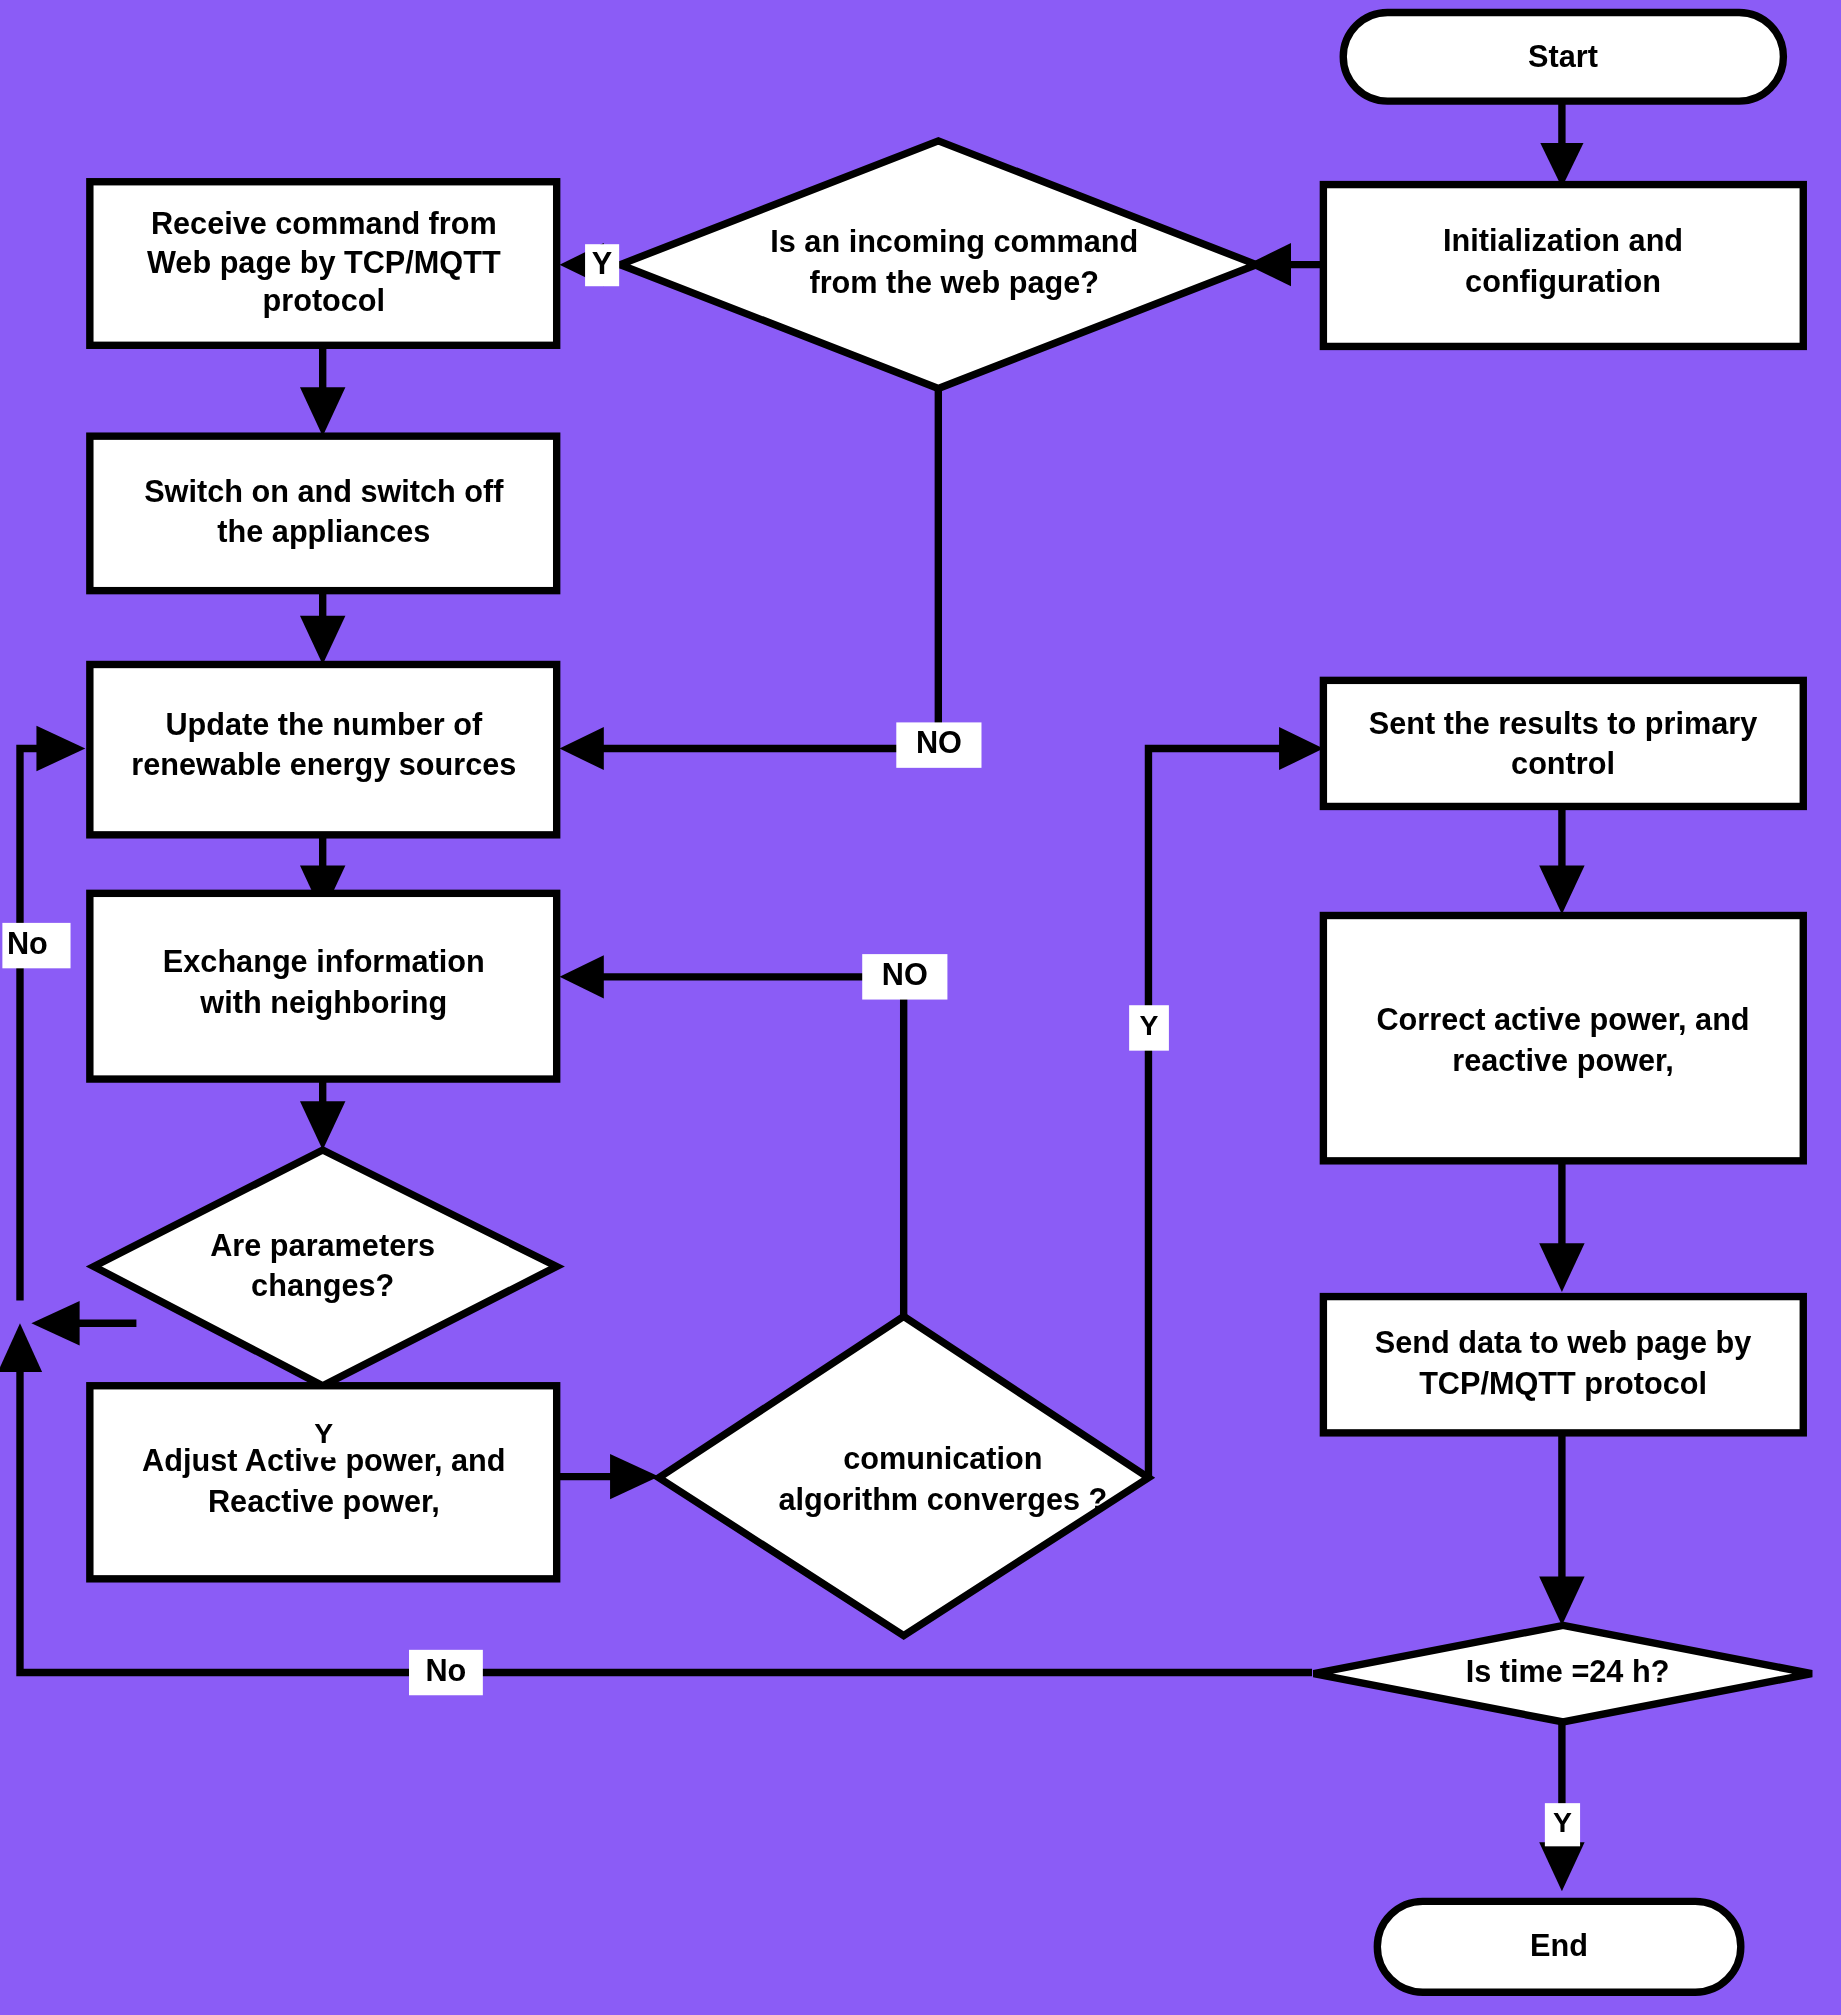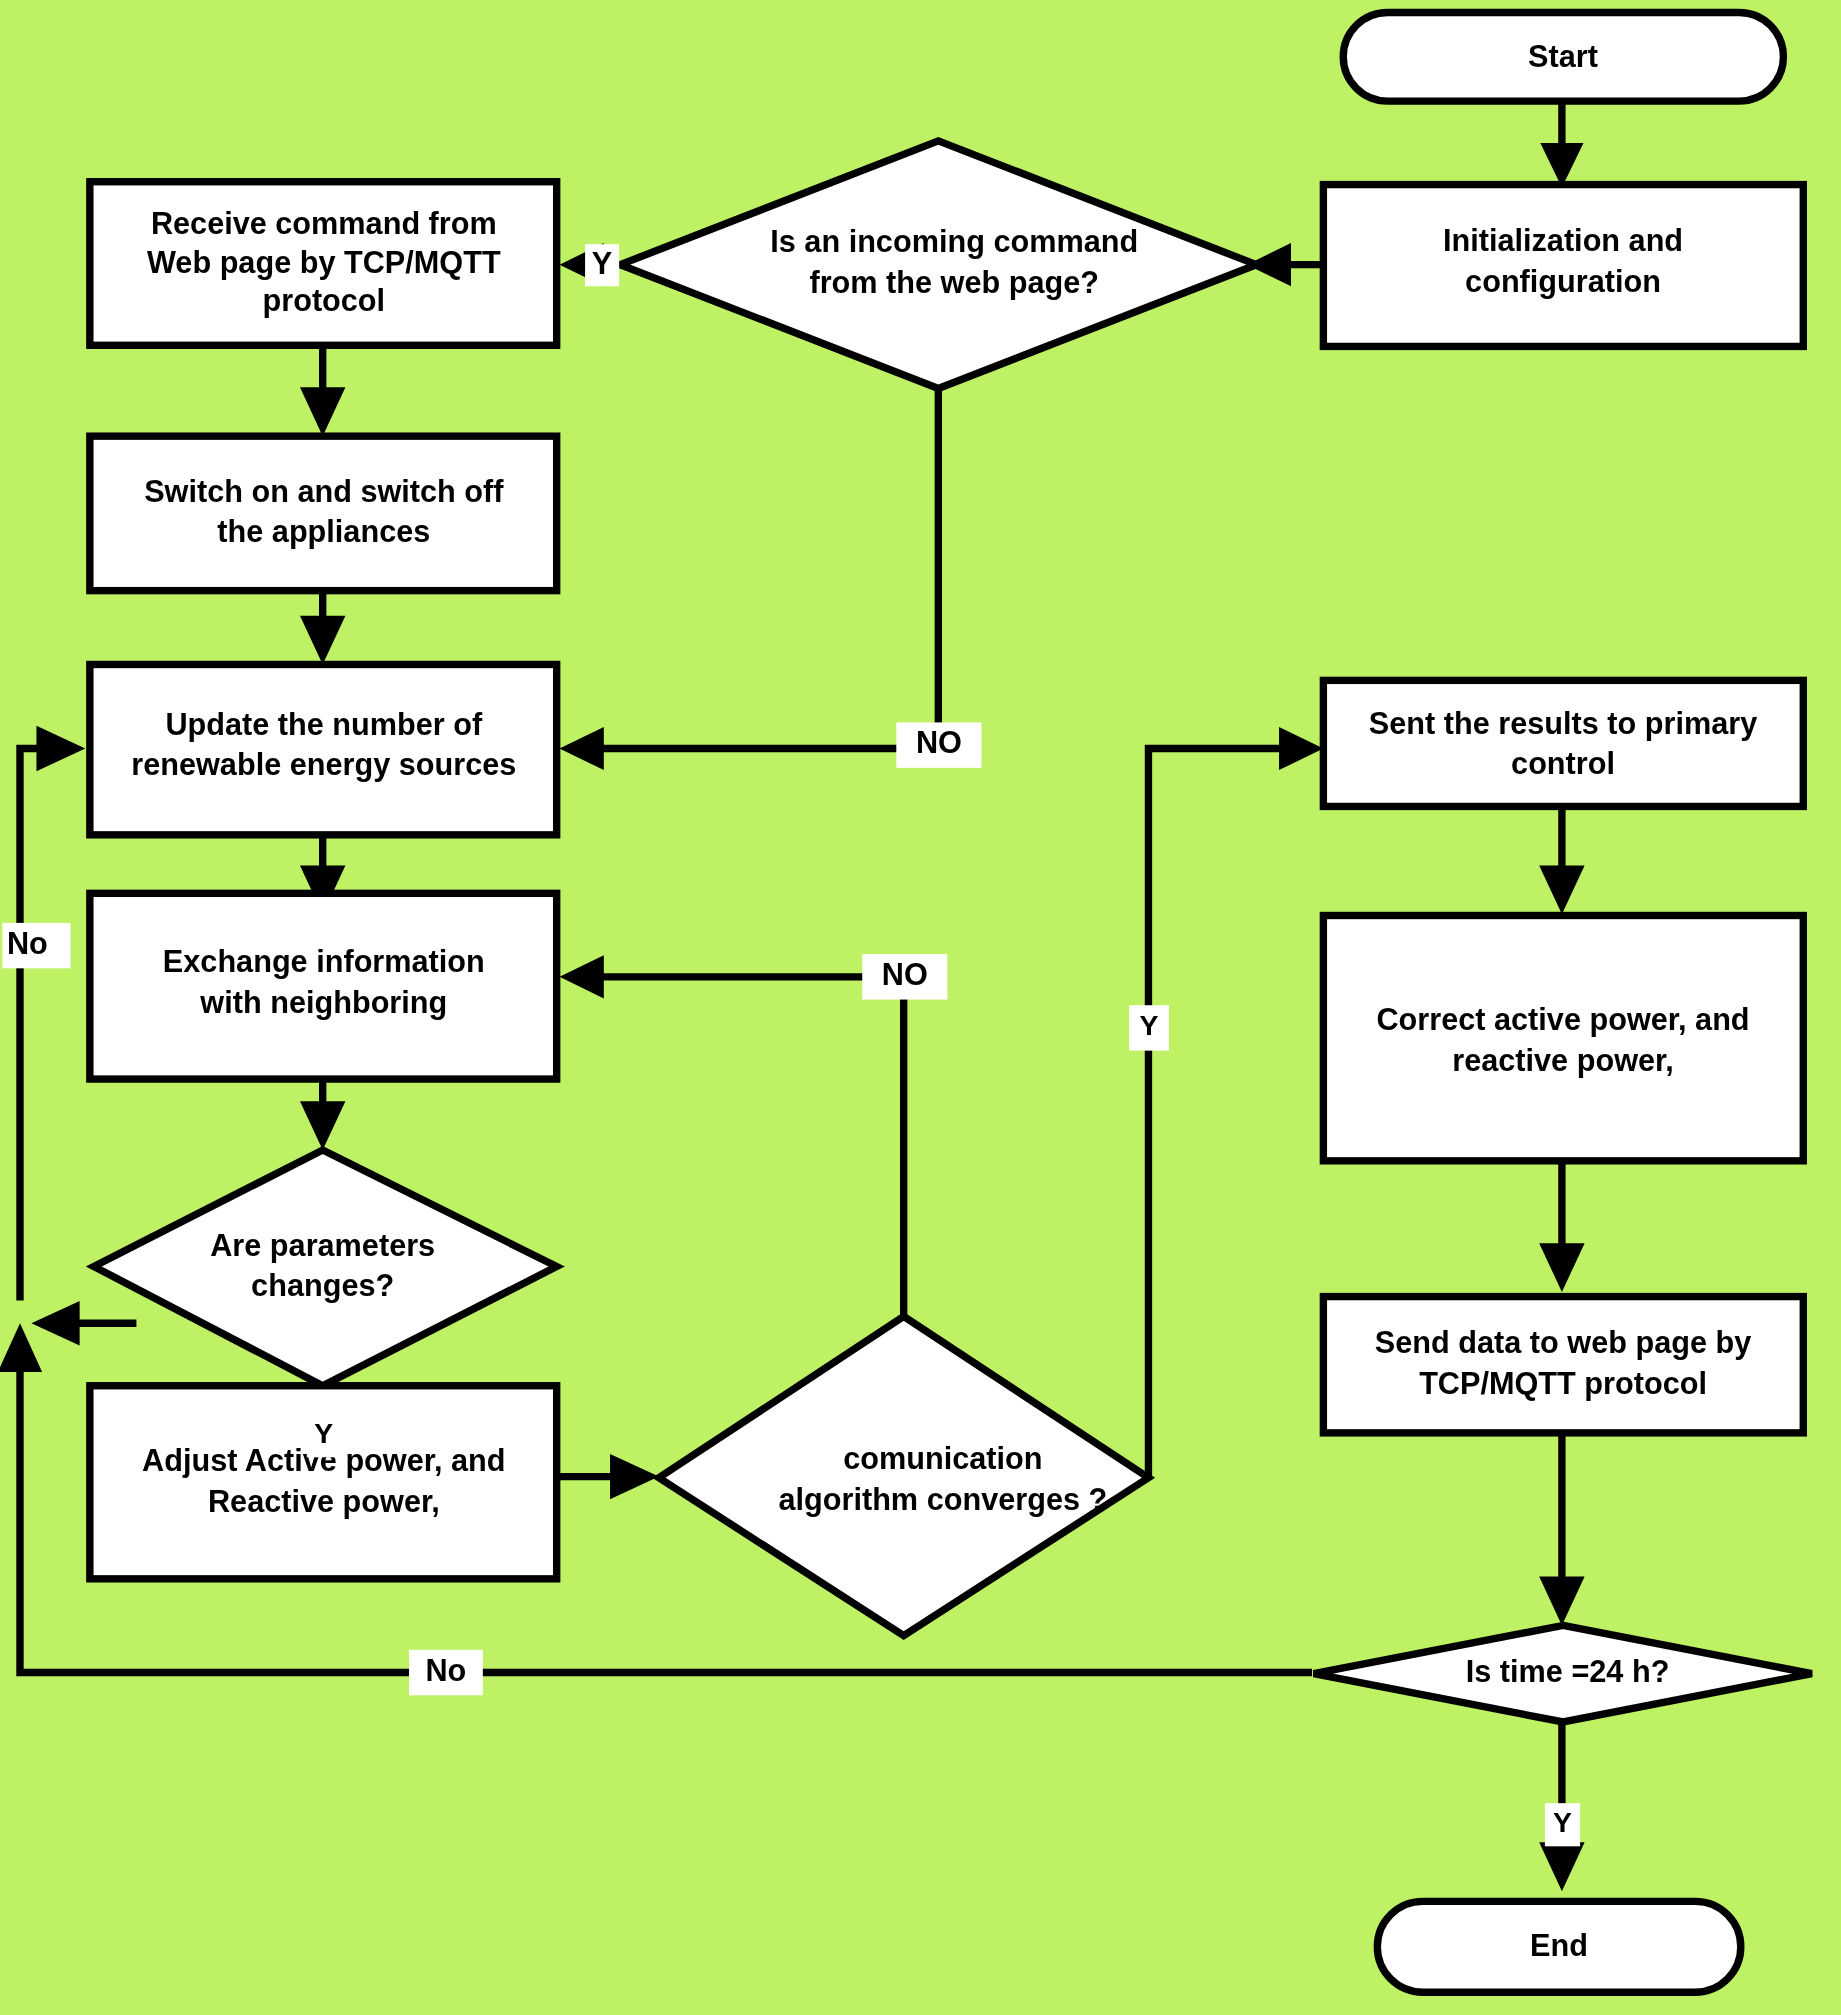--- a/index.html
+++ b/index.html
@@ -5,21 +5,21 @@
 <style>
   html, body {
     margin: 0;
     padding: 0;
     background: #ffffff;
   }
   #stage {
     position: relative;
     width: 1842px;
     height: 2015px;
-    background: #bef264;
+    background: #8b5cf6;
     font-family: "Liberation Sans", sans-serif;
   }
   svg#flow {
     position: absolute;
     left: 0;
     top: 0;
     width: 1842px;
     height: 2015px;
     display: block;
   }

